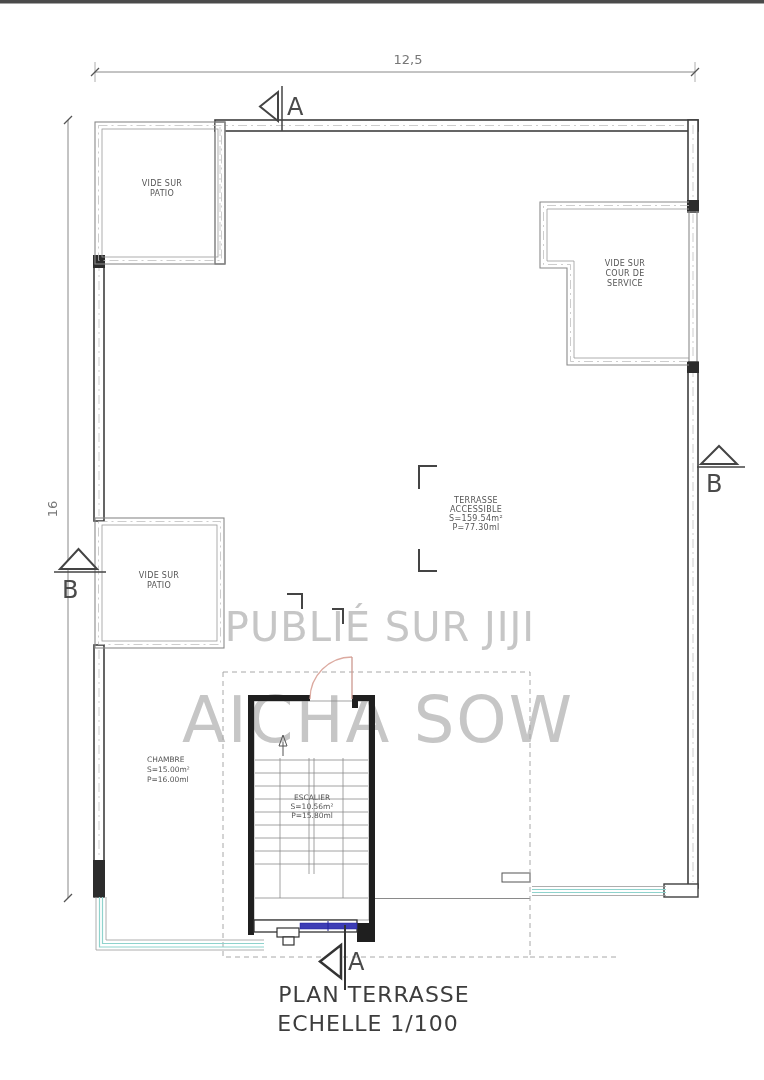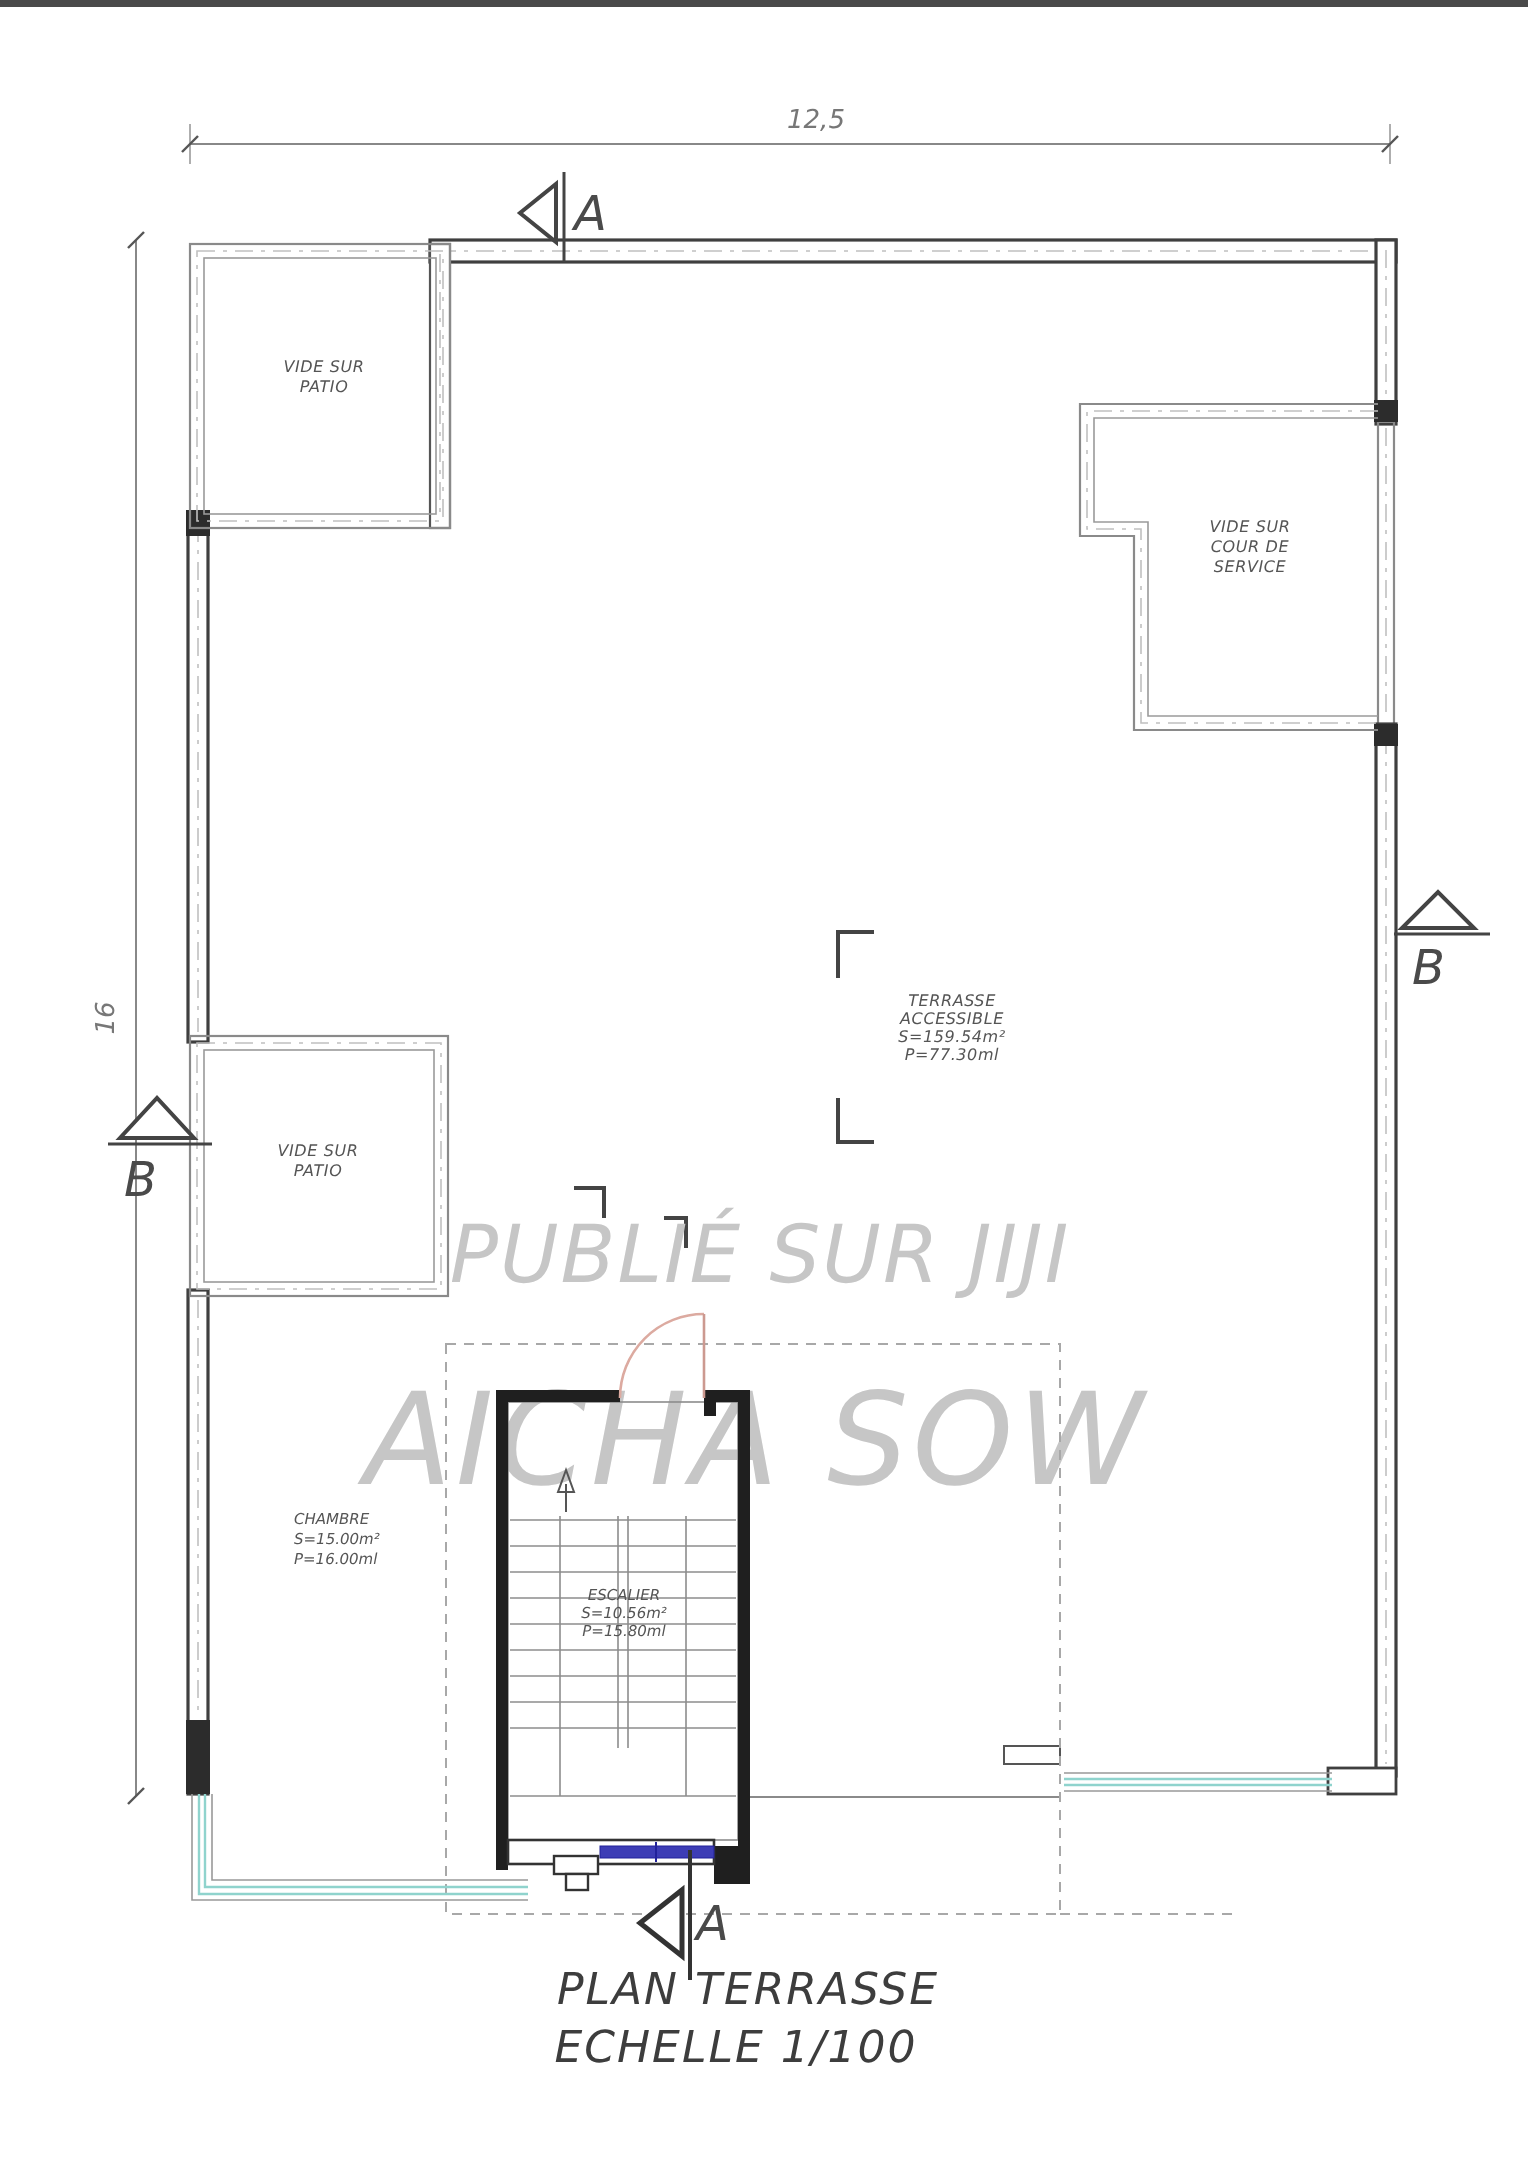--- a/index.html
+++ b/index.html
@@ -1,17 +1,17 @@
 <!DOCTYPE html>
 <html><head>
 <meta charset="utf-8">
 <style>
   html,body{margin:0;padding:0;background:#ffffff;}
   .page{position:relative;width:764px;height:1080px;background:#ffffff;overflow:hidden;
-        font-family:"DejaVu Sans",sans-serif;font-style:italic;}
+        font-family:"DejaVu Sans",sans-serif;}
   svg{position:absolute;left:0;top:0;}
   .room-label{font-family:"DejaVu Sans",sans-serif;font-size:8px;fill:#555;letter-spacing:.3px;}
   .room-label-sm{font-family:"DejaVu Sans",sans-serif;font-size:7.5px;fill:#555;}
   .dim-text{font-family:"DejaVu Sans",sans-serif;font-size:13px;fill:#777;}
   .marker-letter{font-family:"DejaVu Sans",sans-serif;font-size:24px;fill:#4a4a4a;}
   .title-text{font-family:"DejaVu Sans",sans-serif;font-size:22px;fill:#3d3d3d;letter-spacing:1px;}
   .wm1{font-family:"DejaVu Sans",sans-serif;font-size:40px;letter-spacing:1px;}
   .wm2{font-family:"DejaVu Sans",sans-serif;font-size:64px;letter-spacing:2px;}
   .wall{fill:#ffffff;stroke:#3f3f3f;stroke-width:1.6;}
   .wall-thin{fill:none;stroke:#8a8a8a;stroke-width:1.1;}

